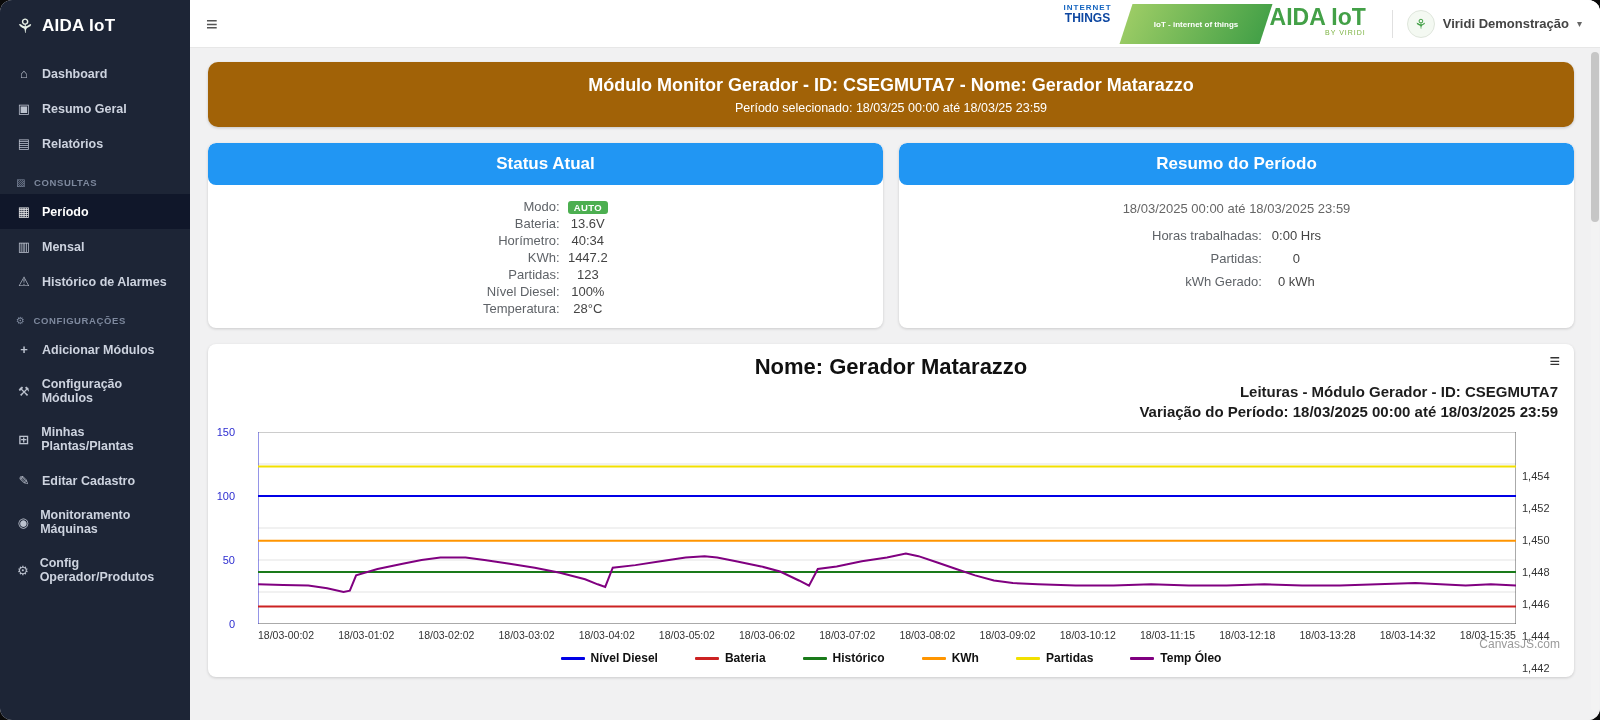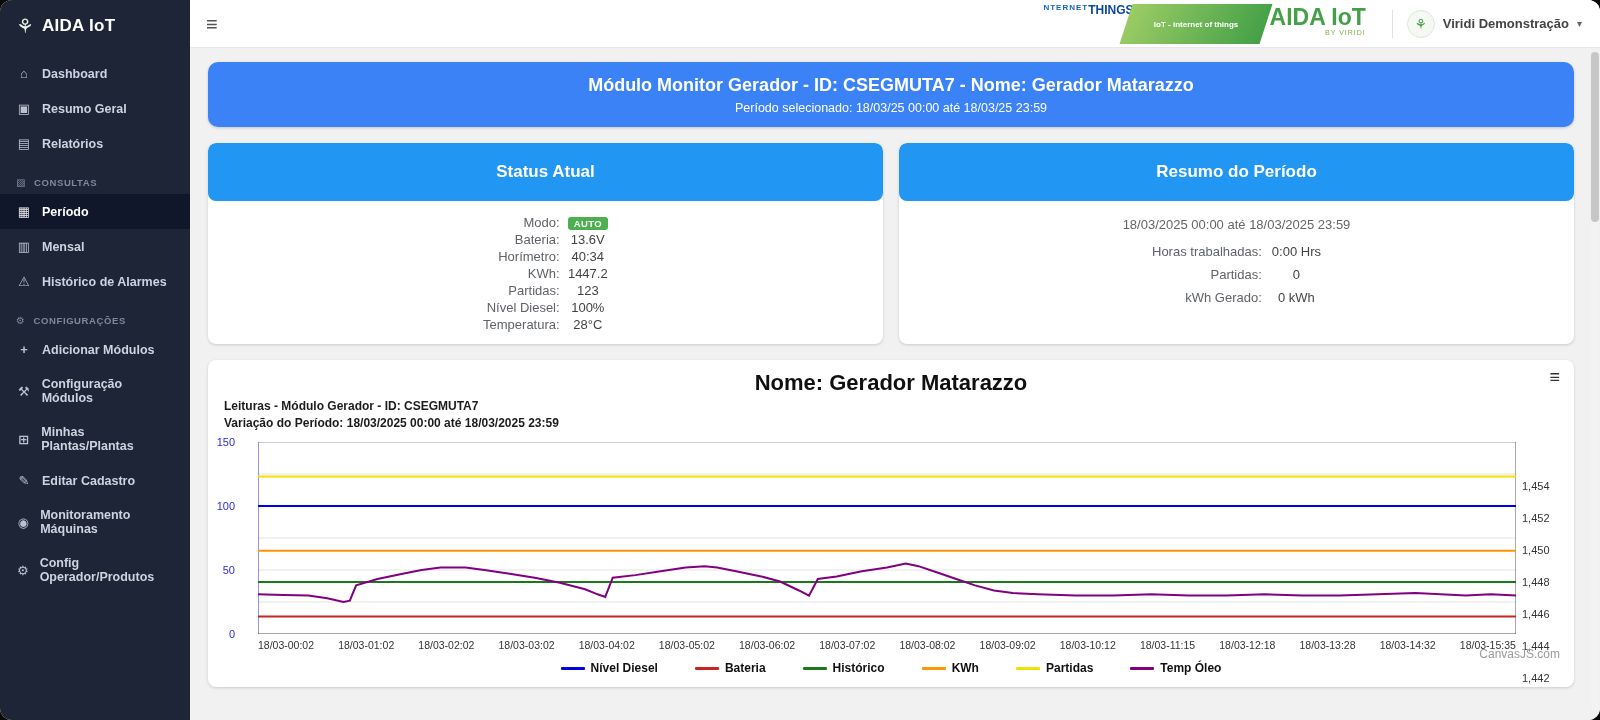--- a/index.html
+++ b/index.html
@@ -16,57 +16,57 @@
   .nav-item.active { background:#10172a; color:#ffffff; }
   .nav-section { display:flex; align-items:center; gap:8px; padding:16px 16px 6px; font-size:9.5px; font-weight:700; letter-spacing:.6px; color:#7e899e; }
   .nav-section .nav-icon { font-size:10px; }
 
   
   .main { flex:1; display:flex; flex-direction:column; background:#f1f1f2; overflow:hidden; position:relative; }
   .topbar { height:48px; background:#fff; border-bottom:1px solid #e7e7e7; display:flex; align-items:center; padding:0 18px 0 16px; }
   .hamburger { font-size:20px; color:#555; cursor:pointer; line-height:1; }
   .topbar-right { margin-left:auto; display:flex; align-items:center; }
   .brand-banner { display:flex; align-items:stretch; height:40px; overflow:hidden; }
-  .cloud { width:92px; display:flex; flex-direction:row; justify-content:flex-end; text-align:center; line-height:1.1; }
+  .cloud { width:92px; display:flex; flex-direction:column; justify-content:flex-start; text-align:center; line-height:1.1; }
   .cloud-l1 { font-size:8px; font-weight:700; color:#1565c0; letter-spacing:1px; }
   .cloud-l2 { font-size:12px; font-weight:800; color:#0d47a1; }
   .strip { background:linear-gradient(100deg,#9ccc65,#43a047); transform:skewX(-18deg); width:140px; margin:0 -8px; display:flex; align-items:center; justify-content:center; }
   .strip span { transform:skewX(18deg); font-size:8px; color:#fff; font-weight:600; }
   .brandtext { padding:2px 12px 0; text-align:right; }
   .brandtext .big { font-size:23px; font-weight:800; color:#43a047; line-height:1; }
   .brandtext .sub { font-size:7px; color:#7cb342; letter-spacing:1px; }
   .vdiv { width:1px; height:28px; background:#e0e0e0; margin:0 14px; }
   .user-chip { display:flex; align-items:center; gap:8px; cursor:pointer; }
   .avatar { width:28px; height:28px; border-radius:50%; background:#f4f9f2; border:1px solid #dfe6dc; display:flex; align-items:center; justify-content:center; font-size:14px; color:#43a047; }
   .user-name { font-size:13px; font-weight:700; color:#444; }
   .caret { font-size:10px; color:#666; }
 
   .scrollwrap { flex:1; padding:14px 26px 0 18px; overflow:hidden; }
 
   
-  .banner { background:#3b82f6; border-radius:10px; color:#fff; text-align:center; padding:13px 10px 12px; box-shadow:0 1px 3px rgba(0,0,0,.18); }
+  .banner { background:#a16207; border-radius:10px; color:#fff; text-align:center; padding:13px 10px 12px; box-shadow:0 1px 3px rgba(0,0,0,.18); }
   .banner-title { font-size:18px; font-weight:600; }
   .banner-sub { font-size:12.5px; margin-top:5px; }
 
   
   .cards-row { display:grid; grid-template-columns:1fr 1fr; gap:16px; margin-top:16px; }
   .card { background:#fff; border-radius:8px; box-shadow:0 1px 3px rgba(0,0,0,.16); overflow:hidden; }
-  .card-header { background:#2196f3; color:#fff; text-align:center; font-size:17px; font-weight:700; padding:19px 0; border-radius:8px; }
+  .card-header { background:#2196f3; color:#fff; text-align:center; font-size:17px; font-weight:700; padding:11px 0; border-radius:8px; }
   .status-body { padding:14px 0 12px; display:grid; grid-template-columns:auto auto; justify-content:center; column-gap:8px; row-gap:2px; font-size:13px; }
   .status-label { text-align:right; color:#5f6368; }
   .status-value { text-align:center; color:#444; }
   .badge { background:#4caf50; color:#fff; font-size:9.5px; font-weight:700; padding:1px 6px; border-radius:3px; letter-spacing:.4px; }
   .resumo-period { text-align:center; font-size:13px; color:#666; margin:16px 0 12px; }
   .resumo-rows { display:grid; grid-template-columns:auto auto; justify-content:center; column-gap:10px; row-gap:8px; font-size:13px; }
 
   
   .chart-card { margin:16px 0 14px; background:#fff; border-radius:8px; box-shadow:0 1px 3px rgba(0,0,0,.16); position:relative; padding:10px 16px 8px; }
   .chart-menu { position:absolute; right:14px; top:8px; font-size:18px; color:#333; cursor:pointer; line-height:1; }
   .chart-title { text-align:center; font-size:22px; font-weight:700; color:#101010; }
-  .chart-sub { text-align:left; font-size:12px; font-weight:700; color:#1c1c1c; margin-top:3px; }
+  .chart-sub { text-align:right; font-size:15px; font-weight:700; color:#1c1c1c; margin-top:3px; }
   .chart-area { display:flex; margin-top:12px; }
   .yaxis { position:relative; font-size:11px; }
   .yaxis-left { width:34px; color:#2d2dd0; }
   .yaxis-left span { position:absolute; right:23px; transform:translateY(-50%); }
   .yaxis-right { width:42px; color:#333; }
   .yaxis-right span { position:absolute; left:6px; transform:translateY(-50%);margin-top:44px; }
   .plot { flex:1; position:relative; height:192px; }
   .plot svg { position:absolute; inset:0; width:100%; height:100%; }
   .xlabels { display:flex; justify-content:space-between; margin:5px 42px 0 34px; font-size:10.5px; color:#333; }
   .legend { display:flex; justify-content:center; align-items:center; gap:37px; margin-top:10px; padding-bottom:4px; font-size:12px; font-weight:700; color:#111; }

